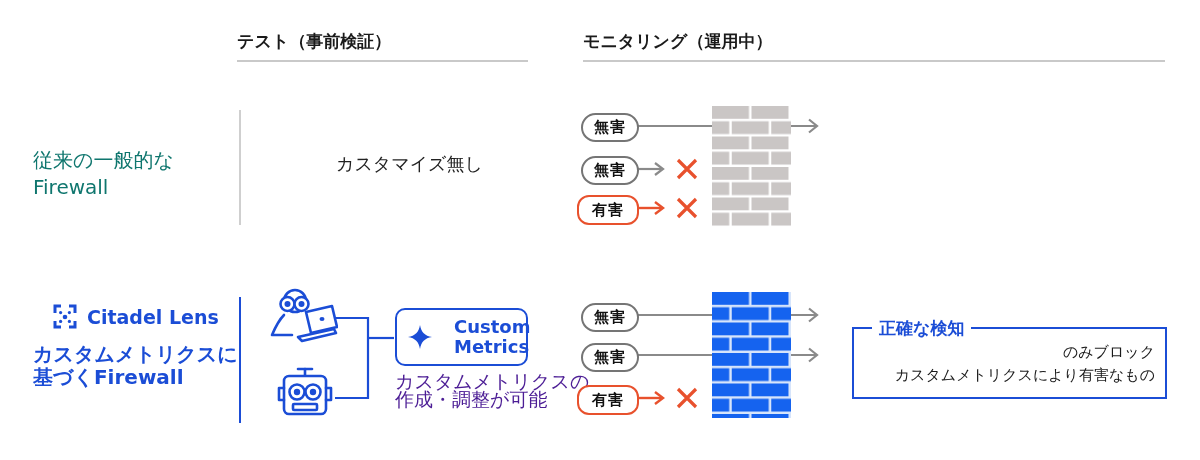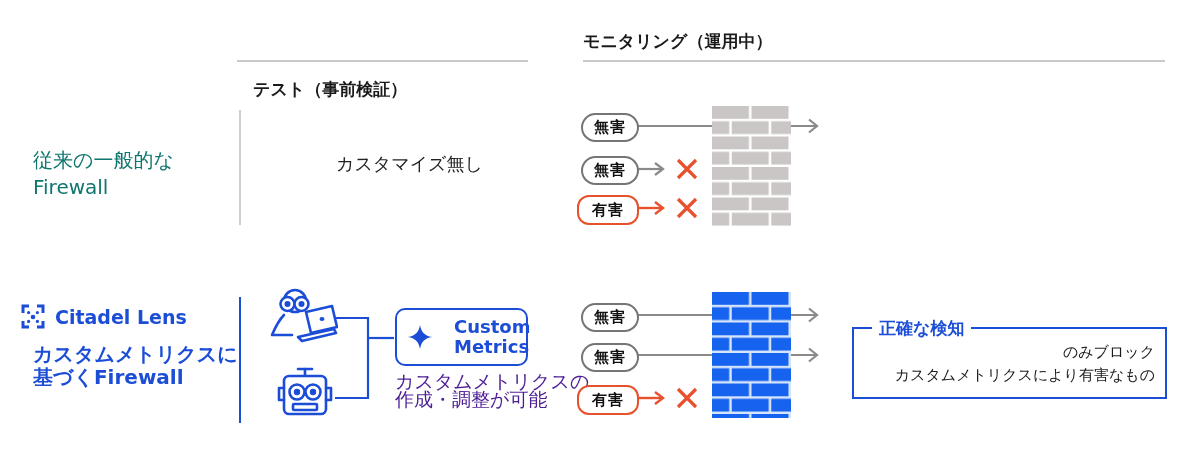--- a/index.html
+++ b/index.html
@@ -38,38 +38,38 @@
   svg{display:block;}
   .gfx{position:absolute;z-index:1;pointer-events:none;}
   .wall{position:absolute;z-index:2;}
   .icon{position:absolute;z-index:3;}
 </style>
 </head>
 <body>
 
 <div class="canvas">
 
-  <div class="abs col-header" style="left:253px;top:30px;margin-top:48px;">テスト（事前検証）</div>
+  <div class="abs col-header" style="left:237px;top:30px;">テスト（事前検証）</div>
   <div class="abs col-underline" style="left:237px;top:60px;width:291px;"></div>
   <div class="abs col-header" style="left:583px;top:30px;">モニタリング（運用中）</div>
   <div class="abs col-underline" style="left:583px;top:60px;width:582px;"></div>
 
   <div class="abs row-label" style="left:33px;top:147px;">
     <div>従来の一般的な</div>
     <div>Firewall</div>
   </div>
   <div class="abs divider gray" style="left:239px;top:110px;height:115px;"></div>
   <div class="abs test-note" style="left:336px;top:152px;">カスタマイズ無し</div>
 
   <div class="abs pill" style="left:581px;top:113px;">無害</div>
   <div class="abs pill" style="left:581px;top:156px;">無害</div>
   <div class="abs danger" style="left:577px;top:195px;">有害</div>
 
 
-  <div class="abs brand-row" style="left:20px;top:304px;justify-content:center;">
+  <div class="abs brand-row" style="left:52px;top:304px;justify-content:center;">
     <span class="icon" style="position:static;">
       <svg width="26" height="26" viewBox="0 0 26 26">
         <g stroke="#1b4dd6" stroke-width="3" fill="none">
           <path d="M9,2 H3 V9"></path>
             <path d="M17,2 H23 V9"></path>
           <path d="M23,17 V23 H17"></path>
             <path d="M9,23 H3 V17"></path>
         </g>
         <g fill="#1b4dd6">
           <circle cx="13" cy="13" r="2.3"></circle>

